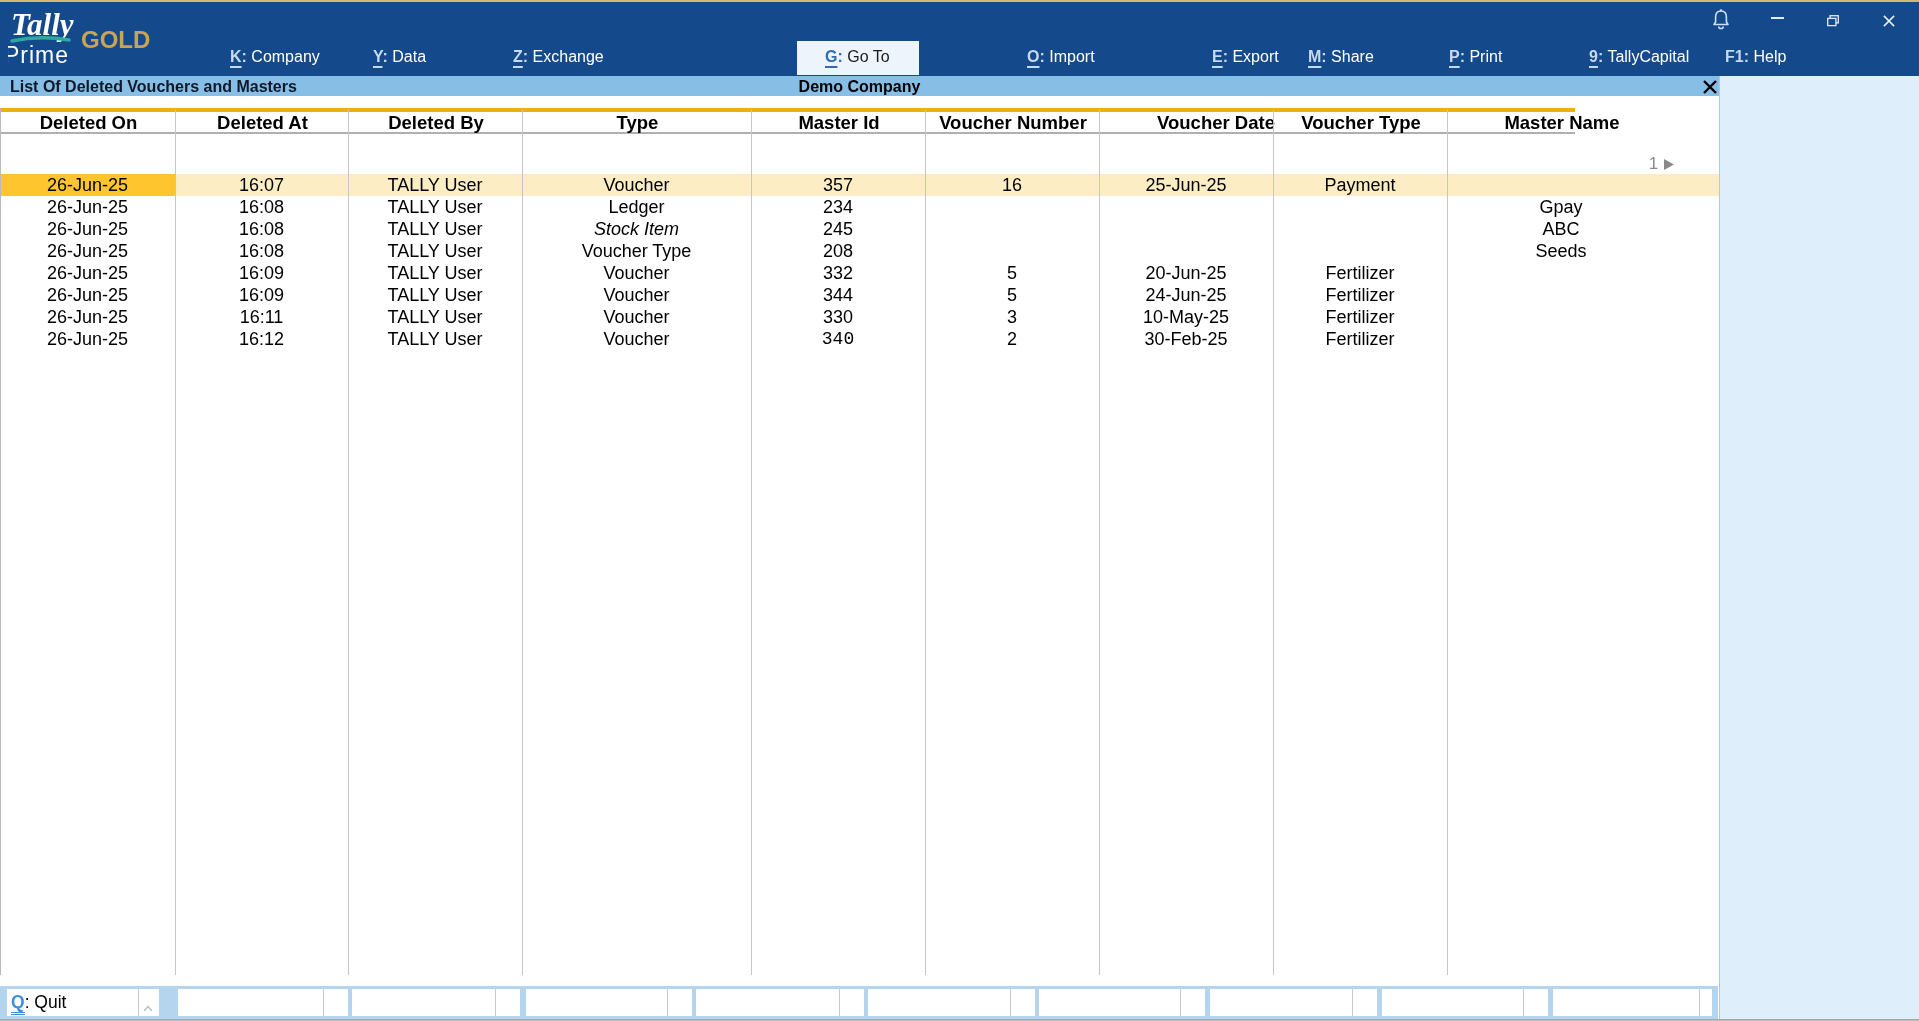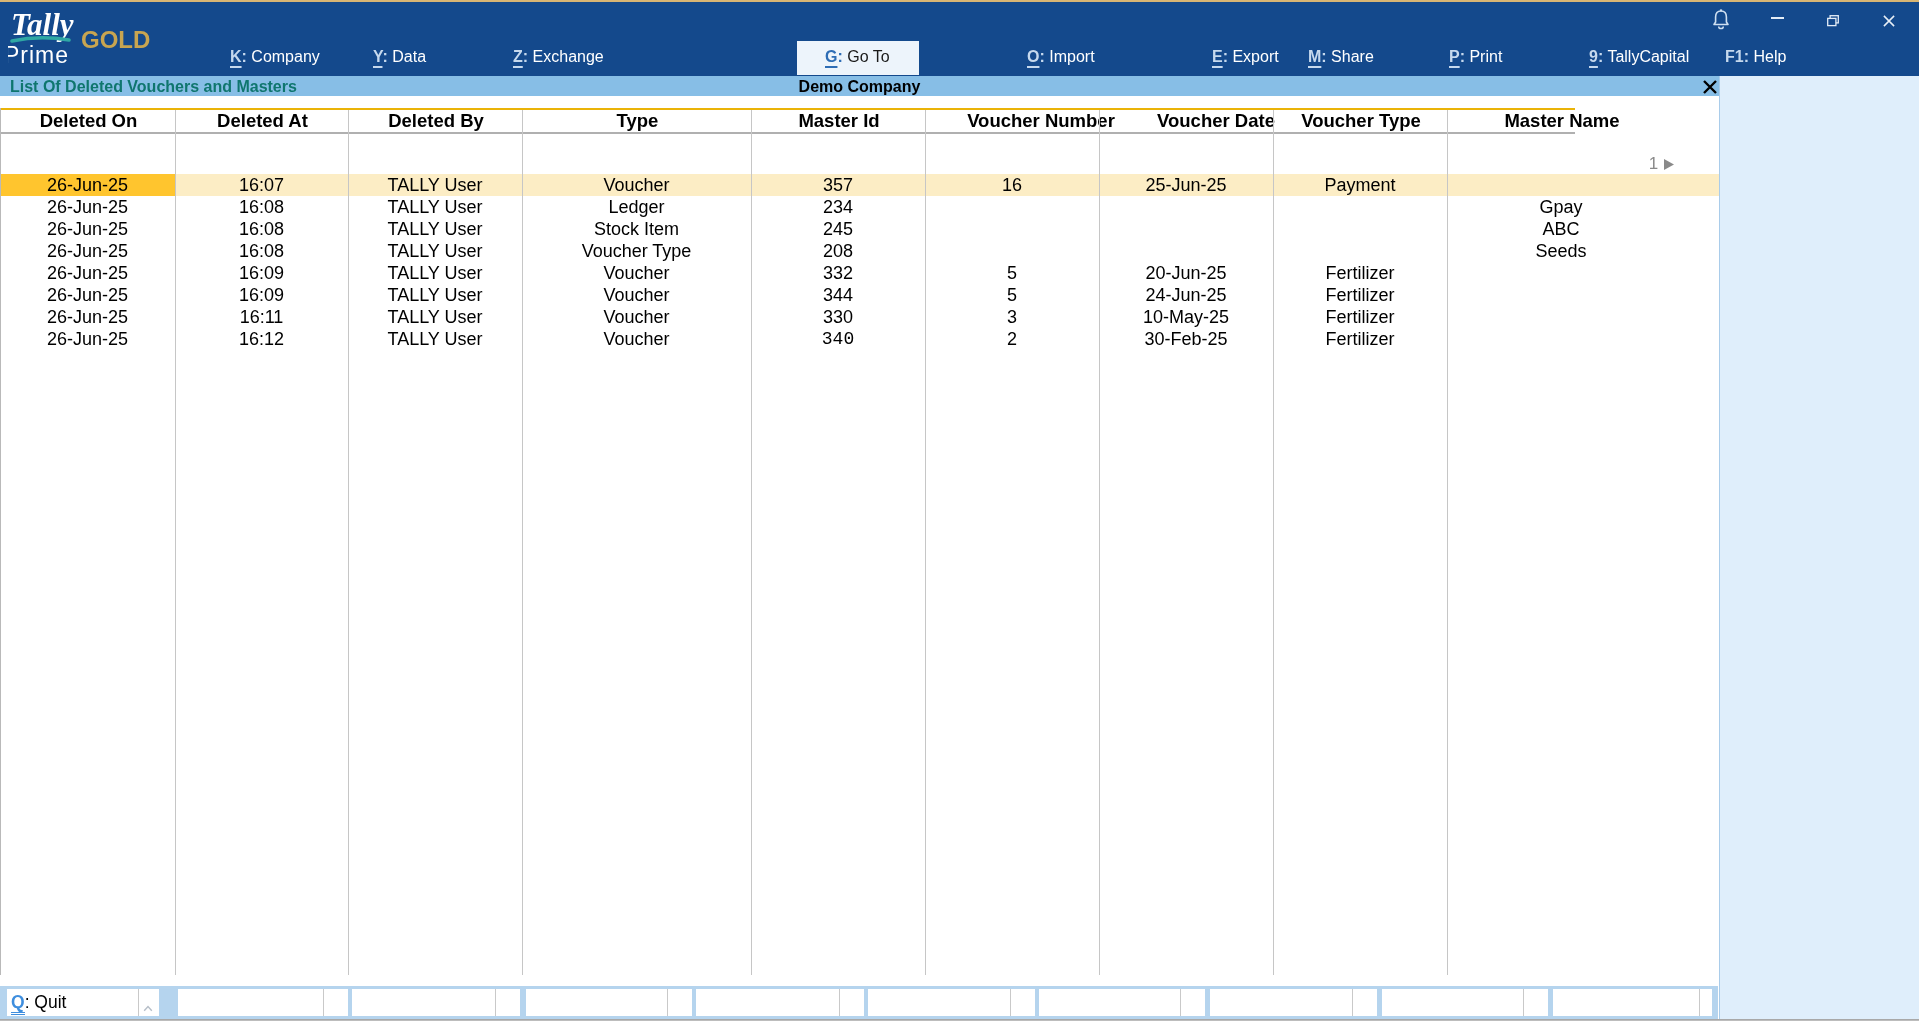--- a/index.html
+++ b/index.html
@@ -58,39 +58,39 @@
     <rect x="0.7" y="3.4" width="8.2" height="7.2" fill="#14498C" stroke="#E3ECF6" stroke-width="1.3"></rect>
   </svg>
 </div>
 <div class="abs" style="left:1883px;top:13px;width:12px;height:12px;">
   <svg width="12" height="12" viewBox="0 0 12 12">
     <path d="M 0.9 0.9 L 11.1 11.1 M 11.1 0.9 L 0.9 11.1" stroke="#E8EFF7" stroke-width="1.5"></path>
   </svg>
 </div>
 
 <div class="abs" style="left:0;top:76px;width:1719px;height:20px;background:#87BEE6;"></div>
-<div class="abs" style="left:10px;top:78px;font-size:16px;font-weight:bold;color:#0f766e;">List Of Deleted Vouchers and Masters</div>
+<div class="abs" style="left:10px;top:78px;font-size:16px;font-weight:bold;color:#0f172a;">List Of Deleted Vouchers and Masters</div>
 <div class="abs" style="left:0;top:78px;width:1719px;text-align:center;font-size:16px;font-weight:bold;color:#000;">Demo Company</div>
 <div class="abs" style="left:1701px;top:78px;width:18px;height:18px;">
   <svg width="18" height="18" viewBox="0 0 18 18">
     <path d="M 3 3 L 15 15 M 15 3 L 3 15" stroke="#000" stroke-width="2.4"></path>
   </svg>
 </div>
 
 <div class="abs" style="left:1719px;top:76px;width:200px;height:945px;background:#DFEEFB;border-left:1px solid #A9CCEA;"></div>
 
 <div class="abs" style="left:0;top:108px;width:1718px;height:867px;border-left:1px solid #b9b9b9;">
 
-  <div class="abs" style="left:0;top:0;width:1574px;height:26px;border-top:2px solid #eab308;border-bottom:2px solid #b0b0b0;background:#fff;">
+  <div class="abs" style="left:0;top:0;width:1574px;height:26px;border-top:4px solid #eab308;border-bottom:2px solid #b0b0b0;background:#fff;">
     <div class="hcell" style="left:0;width:175px;">Deleted On</div>
     <div class="hcell" style="left:175px;width:173px;">Deleted At</div>
     <div class="hcell" style="left:348px;width:174px;">Deleted By</div>
     <div class="hcell" style="left:522px;width:229px;">Type</div>
     <div class="hcell" style="left:751px;width:174px;">Master Id</div>
-    <div class="hcell" style="left:953px;width:174px;">Voucher Number</div>
+    <div class="hcell" style="left:925px;width:174px;">Voucher Number</div>
     <div class="hcell" style="left:1128px;width:174px;">Voucher Date</div>
     <div class="hcell" style="left:1273px;width:174px;">Voucher Type</div>
     <div class="hcell" style="left:1447px;width:228px;">Master Name</div>
   </div>
 
   <div class="abs" style="left:0;top:66px;width:174px;height:22px;background:#FFC52E;"></div>
   <div class="abs" style="left:174px;top:66px;width:1544px;height:22px;background:#FCEDC5;"></div>
 
   <div class="vline" style="left:174px;height:865px;"></div>
   <div class="vline" style="left:347px;height:865px;"></div>
@@ -120,21 +120,21 @@
   <div class="cell" style="left:0;top:22px;width:175px;">26-Jun-25</div>
   <div class="cell" style="left:175px;top:22px;width:173px;">16:08</div>
   <div class="cell" style="left:348px;top:22px;width:174px;">TALLY User</div>
   <div class="cell" style="left:522px;top:22px;width:229px;">Ledger</div>
   <div class="cell" style="left:751px;top:22px;width:174px;">234</div>
   <div class="cell" style="left:1447px;top:22px;width:228px;">Gpay</div>
 
   <div class="cell" style="left:0;top:44px;width:175px;">26-Jun-25</div>
   <div class="cell" style="left:175px;top:44px;width:173px;">16:08</div>
   <div class="cell" style="left:348px;top:44px;width:174px;">TALLY User</div>
-  <div class="cell" style="left:522px;top:44px;width:229px;">Stock Item</div>
+  <div class="cell" style="left:522px;top:44px;width:229px;font-style:italic;">Stock Item</div>
   <div class="cell" style="left:751px;top:44px;width:174px;">245</div>
   <div class="cell" style="left:1447px;top:44px;width:228px;">ABC</div>
 
   <div class="cell" style="left:0;top:66px;width:175px;">26-Jun-25</div>
   <div class="cell" style="left:175px;top:66px;width:173px;">16:08</div>
   <div class="cell" style="left:348px;top:66px;width:174px;">TALLY User</div>
   <div class="cell" style="left:522px;top:66px;width:229px;">Voucher Type</div>
   <div class="cell" style="left:751px;top:66px;width:174px;">208</div>
   <div class="cell" style="left:1447px;top:66px;width:228px;">Seeds</div>
 

